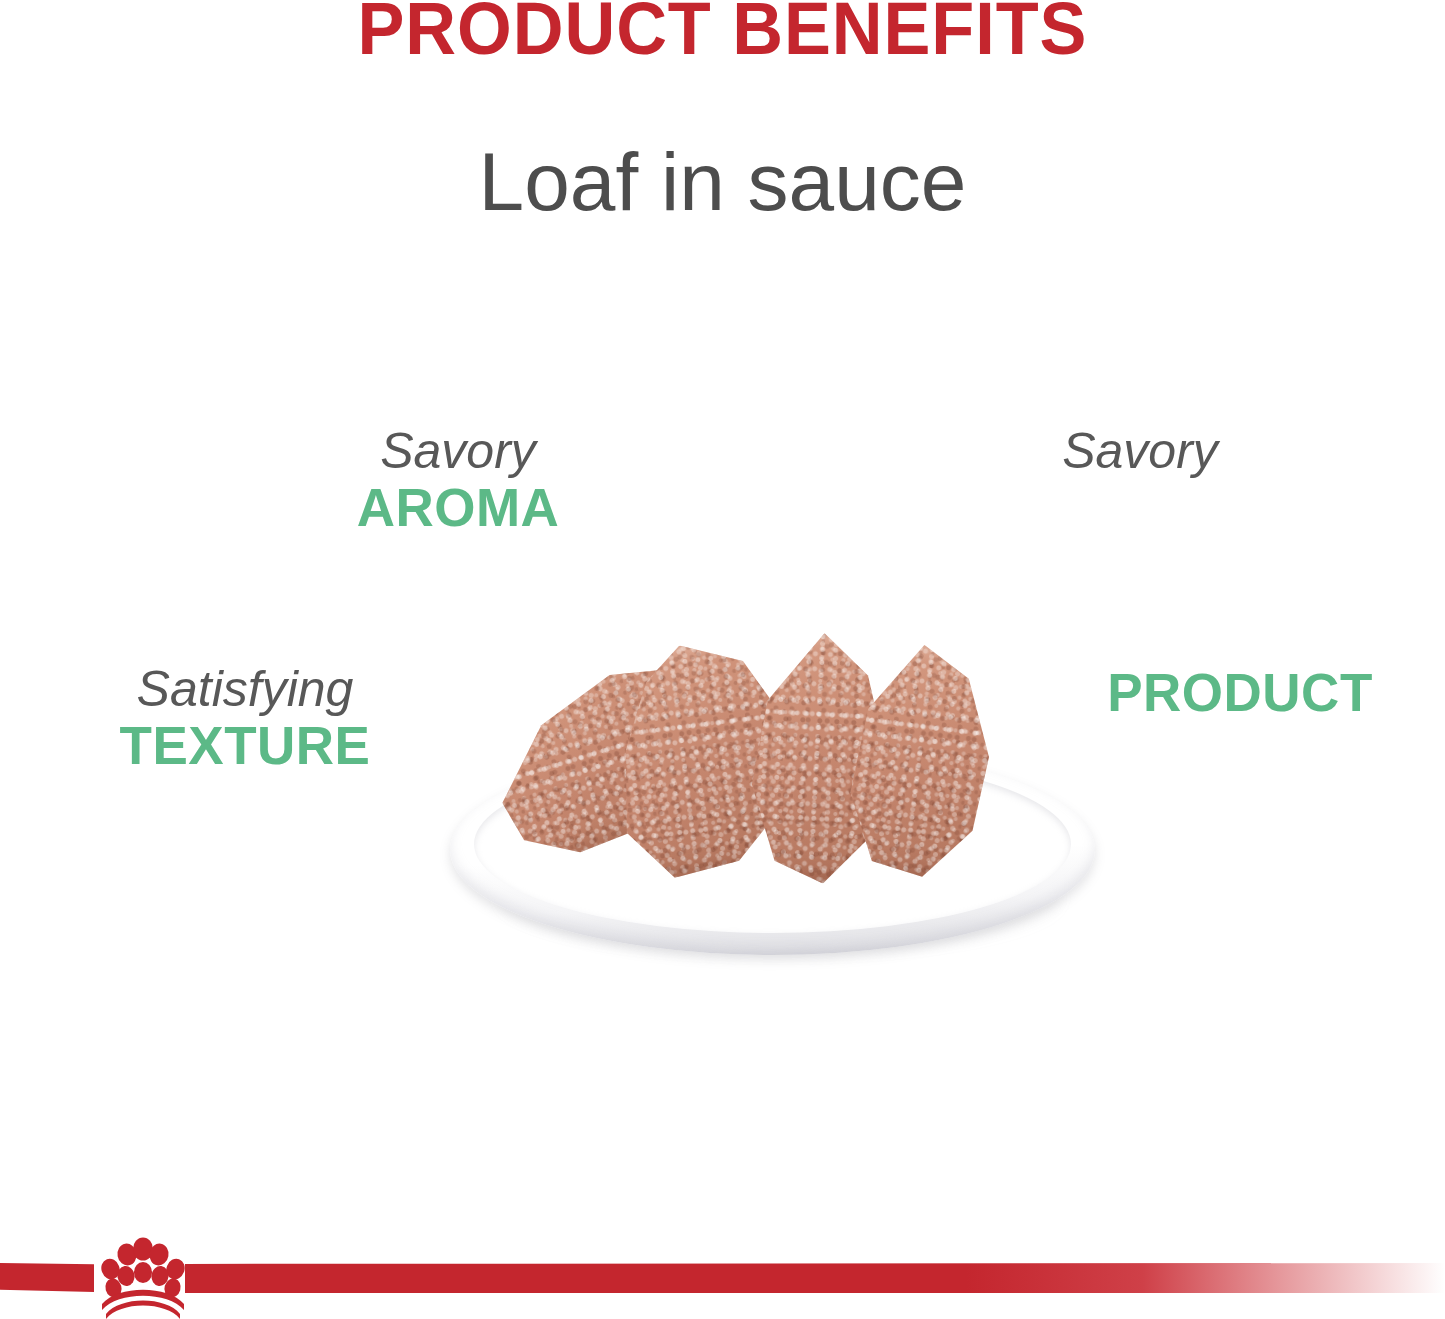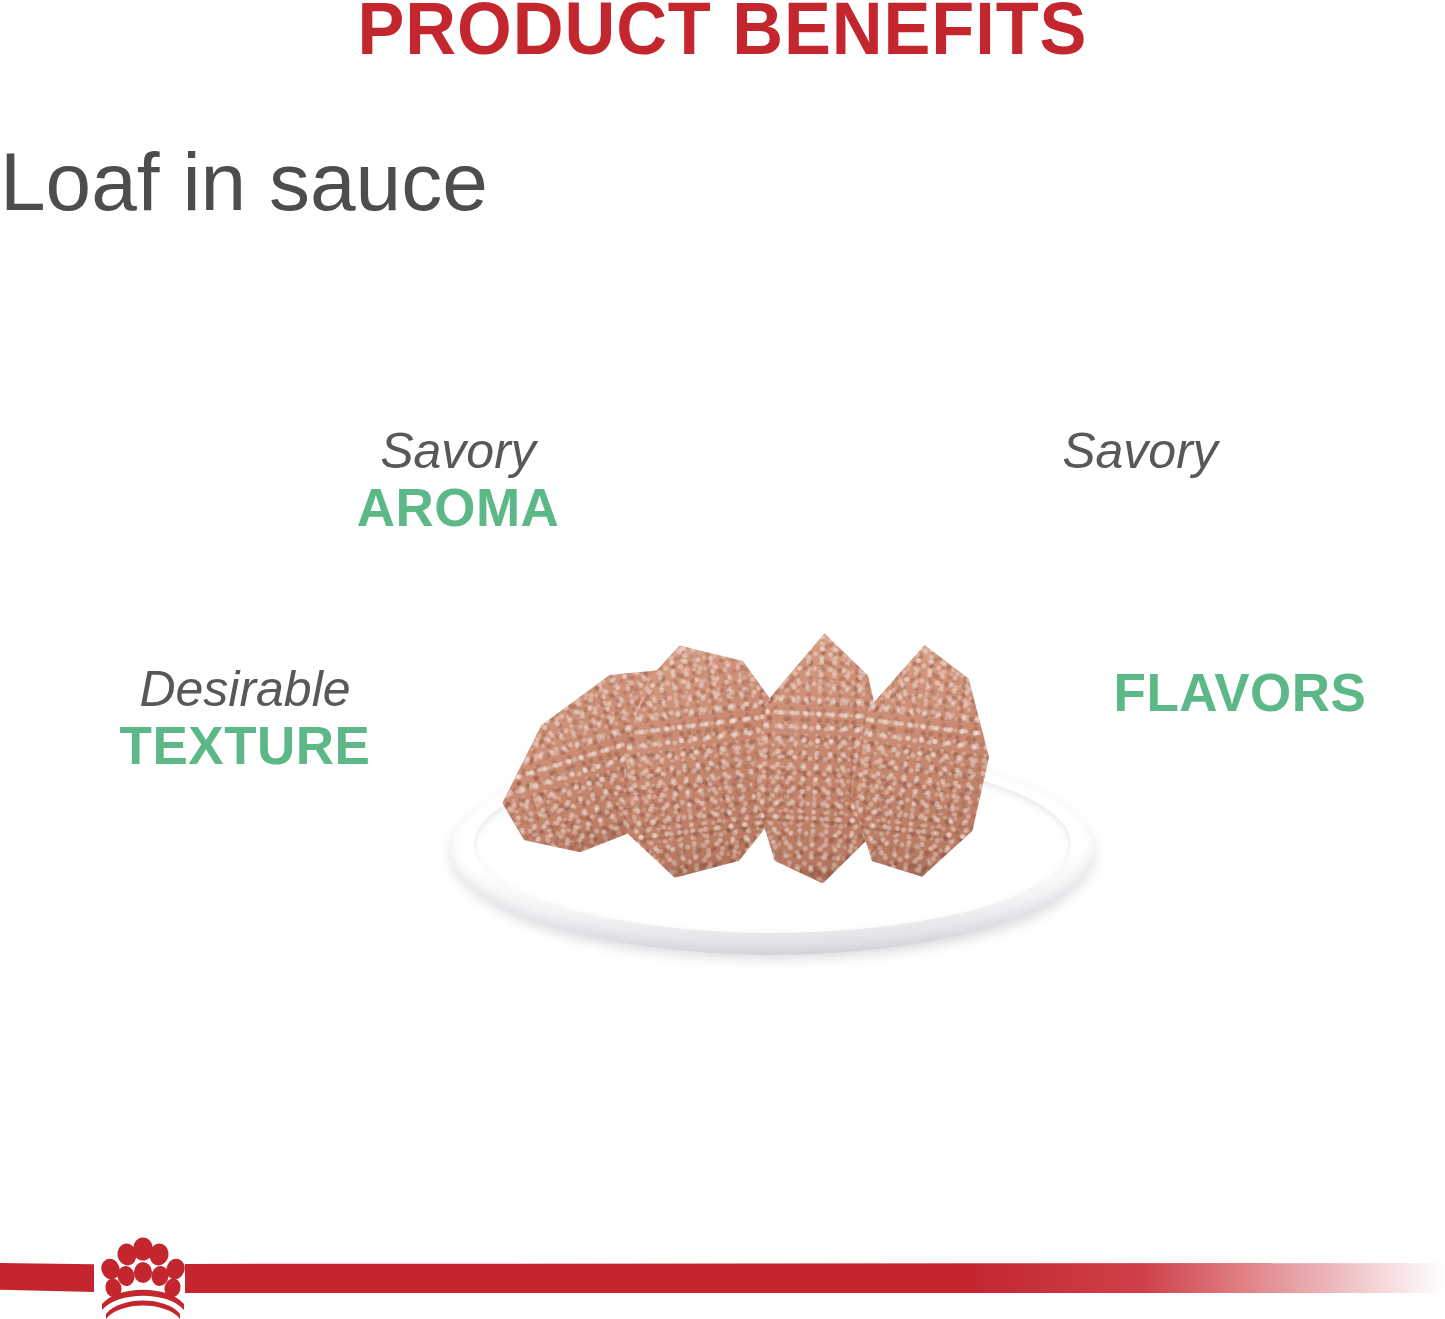--- a/index.html
+++ b/index.html
@@ -13,20 +13,21 @@
     text-align:center;
     font-weight:700;
     font-size:74px;
     letter-spacing:1px;
     color:#C4262E;
     transform:scaleX(0.95);
     white-space:nowrap;
   }
   #page-subtitle{
     position:absolute; left:0; right:0; top:135px;
+    text-align:center;
     font-size:82px;
     font-weight:300;
     color:#4d4d4d;
     white-space:nowrap;
   }
 
   
   .benefit{position:absolute; white-space:nowrap;}
   .benefit .descriptor{
     display:block;
@@ -143,26 +144,26 @@
 <div class="benefit" id="benefit-aroma">
   <span class="descriptor">Savory</span>
   <span class="keyword">AROMA</span>
 </div>
 
 <div class="benefit" id="benefit-consistency">
   <span class="descriptor">Savory</span>
 </div>
 
 <div class="benefit" id="benefit-texture">
-  <span class="descriptor">Desirable</span>
+  <span class="descriptor">Satisfying</span>
   <span class="keyword">TEXTURE</span>
 </div>
 
 <div class="benefit" id="benefit-flavors">
-  <span class="keyword">FLAVORS</span>
+  <span class="keyword">PRODUCT</span>
 </div>
 
 <div id="food-plate">
   <div id="plate-shadow"></div>
   <div id="plate-body"></div>
   <div id="plate-rim"></div>
 
   <div class="loaf" id="loaf-1">
     <div class="body"></div>
   </div>

